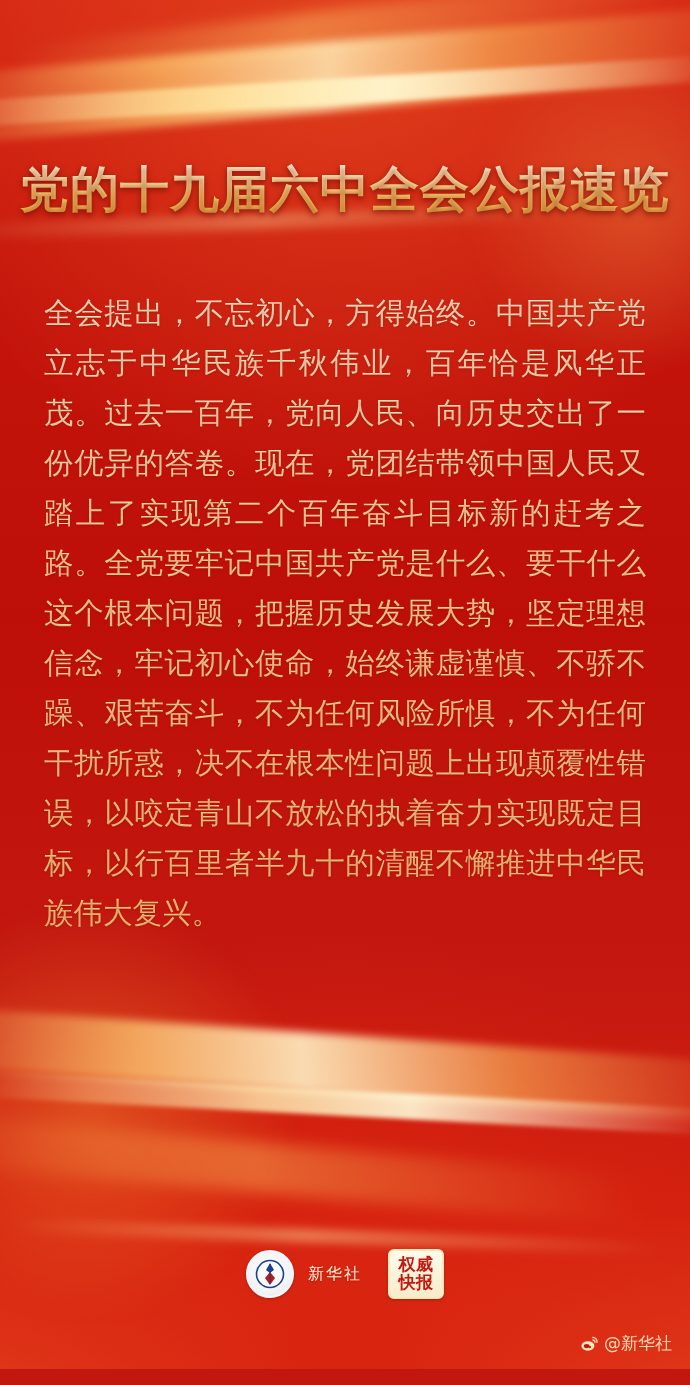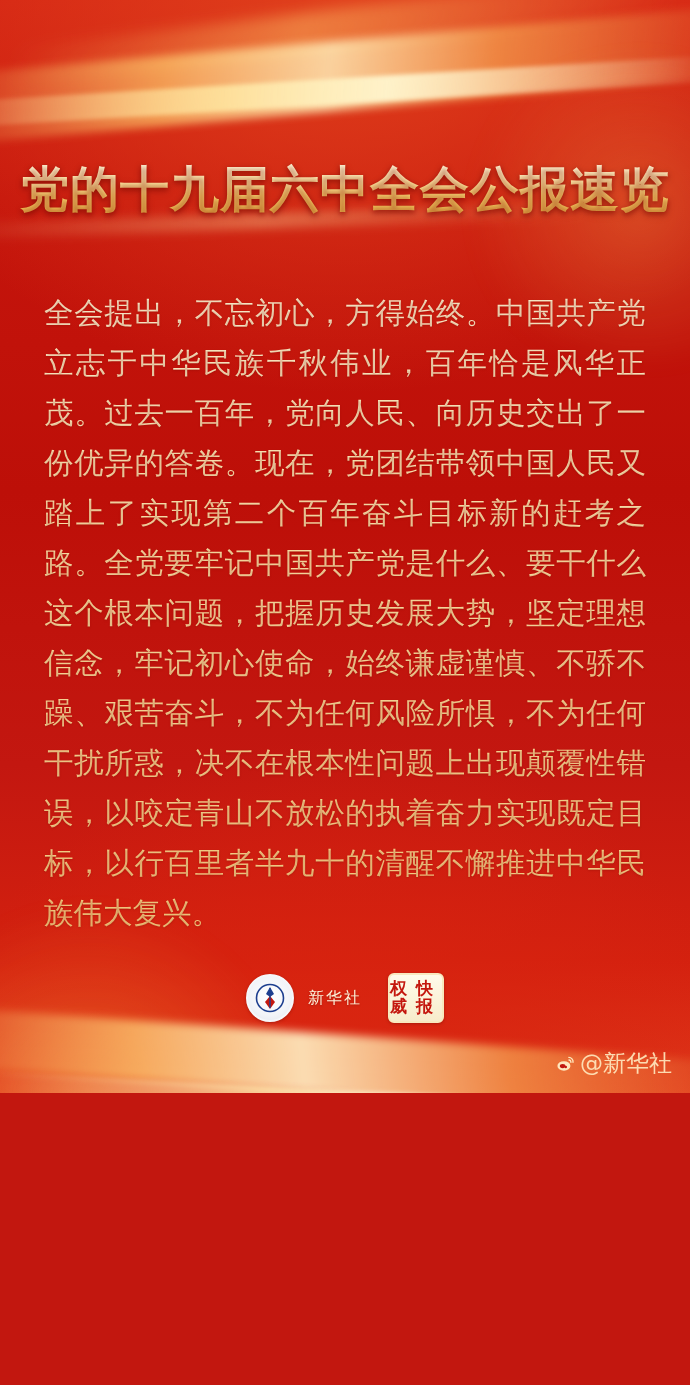--- a/index.html
+++ b/index.html
@@ -10,21 +10,21 @@
     width: 690px;
     height: 1385px;
     overflow: hidden;
     font-family: "Liberation Sans", sans-serif;
     background: #c2170f;
   }
 
   .poster {
     position: relative;
     width: 690px;
-    height: 1093px;
+    height: 1369px;
     overflow: hidden;
     background:
       radial-gradient(ellipse 120% 60% at 50% 0%, #e0401c 0%, rgba(224,64,28,0) 60%),
       radial-gradient(ellipse 90% 50% at 50% 100%, #d8230f 0%, rgba(216,35,15,0) 65%),
       linear-gradient(180deg, #d42213 0%, #c5150c 18%, #bd0f08 45%, #c31710 70%, #d4210f 88%, #e0381a 100%);
   }
 
   
   .ribbon {
     position: absolute;
@@ -190,21 +190,21 @@
     text-shadow: 0 1px 2px rgba(110,10,0,0.4);
   }
   .badge {
     width: 52px;
     height: 46px;
     margin-left: 12px;
     border-radius: 6px;
     background: linear-gradient(180deg, #fffbea 0%, #f7eccb 100%);
     border: 2px solid #f8e9bf;
     display: flex;
-    flex-direction: row;
+    flex-direction: column;
     align-items: center;
     justify-content: center;
     line-height: 1.05;
     box-shadow: 0 1px 3px rgba(90,8,0,0.35);
   }
   .badge span {
     font-family: "DejaVu Sans", "Liberation Sans", sans-serif;
     font-size: 17px;
     font-weight: bold;
     color: #c4170e;
@@ -220,21 +220,21 @@
     align-items: center;
     gap: 5px;
   }
   .weibo-icon {
     width: 19px;
     height: 19px;
     display: block;
   }
   .weibo-text {
     font-family: "DejaVu Sans", "Liberation Sans", sans-serif;
-    font-size: 23px;
+    font-size: 17px;
     color: #ffe7bd;
     opacity: 0.92;
   }
 </style>
 </head>
 <body>
 
 <div class="poster">
 
   <div class="ribbon ribbon-top-3"></div>

